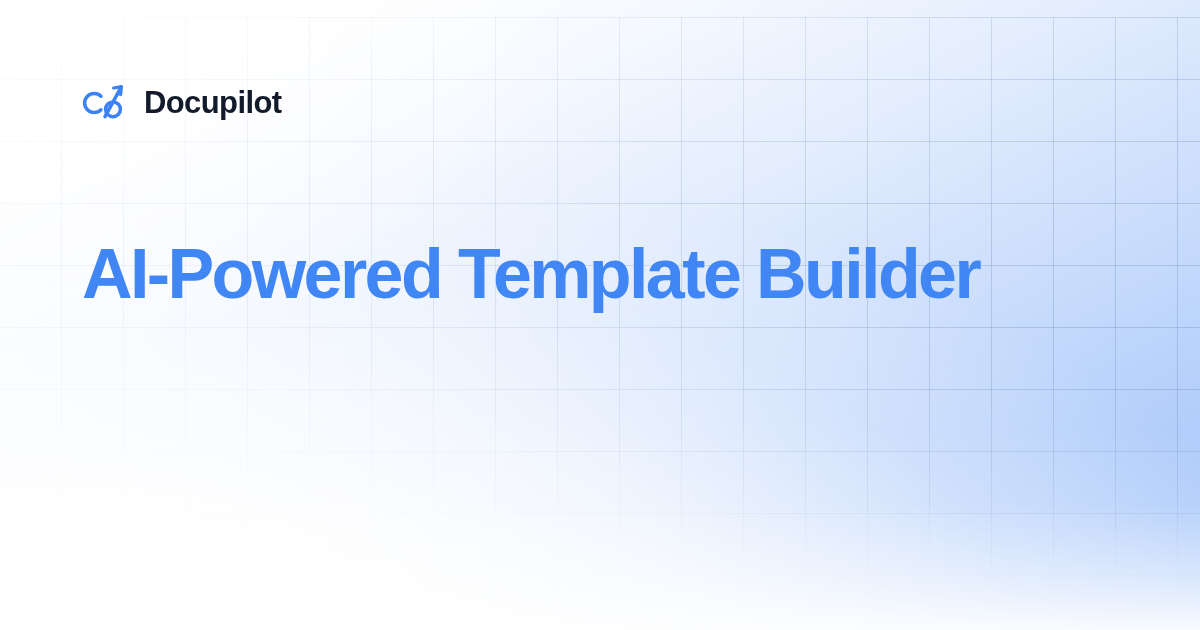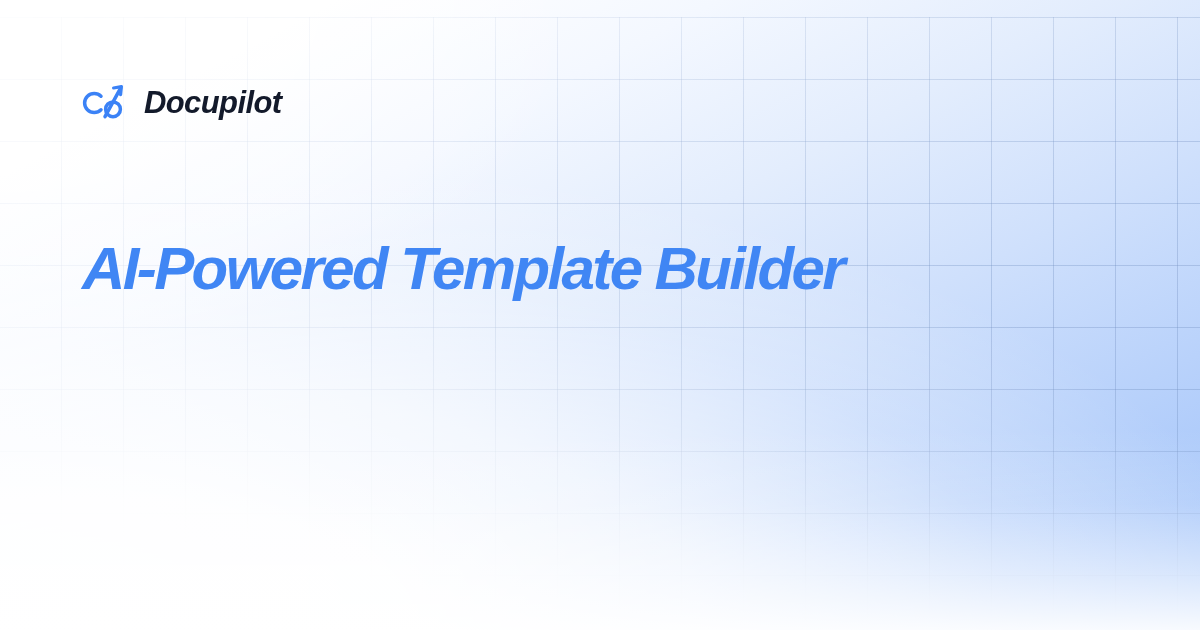--- a/index.html
+++ b/index.html
@@ -106,21 +106,20 @@
     mask-composite:intersect;
   }
 
   
   .content {
     position:relative;
     z-index:5;
     width:100%;
     height:100%;
     padding:12px 82px;
-    font-style:italic;
   }
 
   
   .brand {
     position:absolute;
     left:82px;
     top:82px;
     display:flex;
     align-items:center;
     gap:15px;
@@ -139,21 +138,21 @@
     line-height:1;
     white-space:nowrap;
   }
 
   
   .headline {
     position:absolute;
     left:82px;
     top:238px;
     width:1010px;
-    font-size:60px;
+    font-size:70px;
     font-weight:700;
     line-height:1.04;
     letter-spacing:-2.6px;
     color:#4086f4;
     white-space:pre-line;
   }
 
   
   .subtitle {
     position:absolute;

